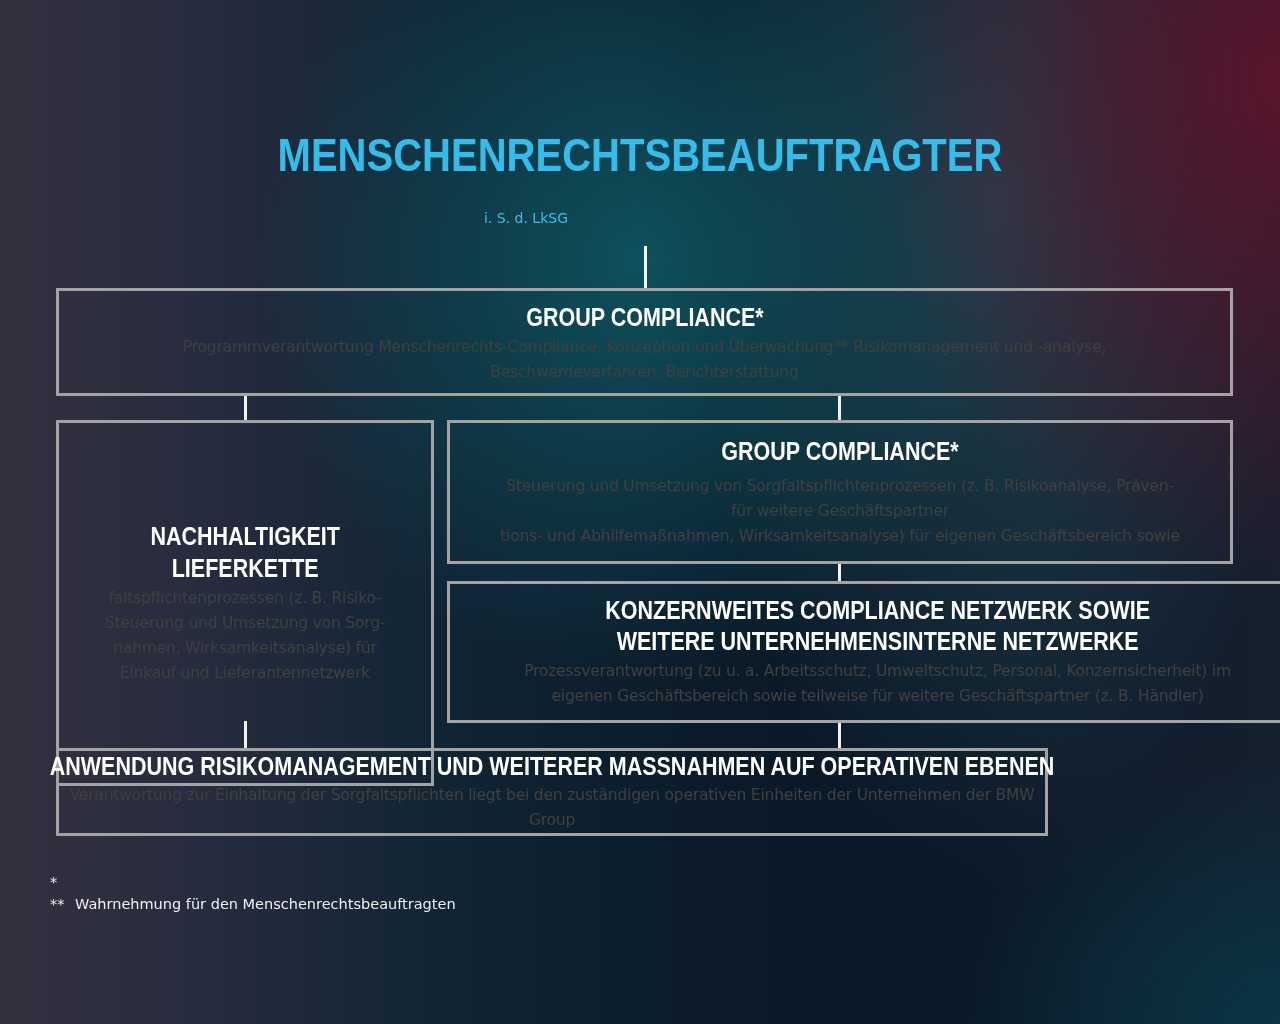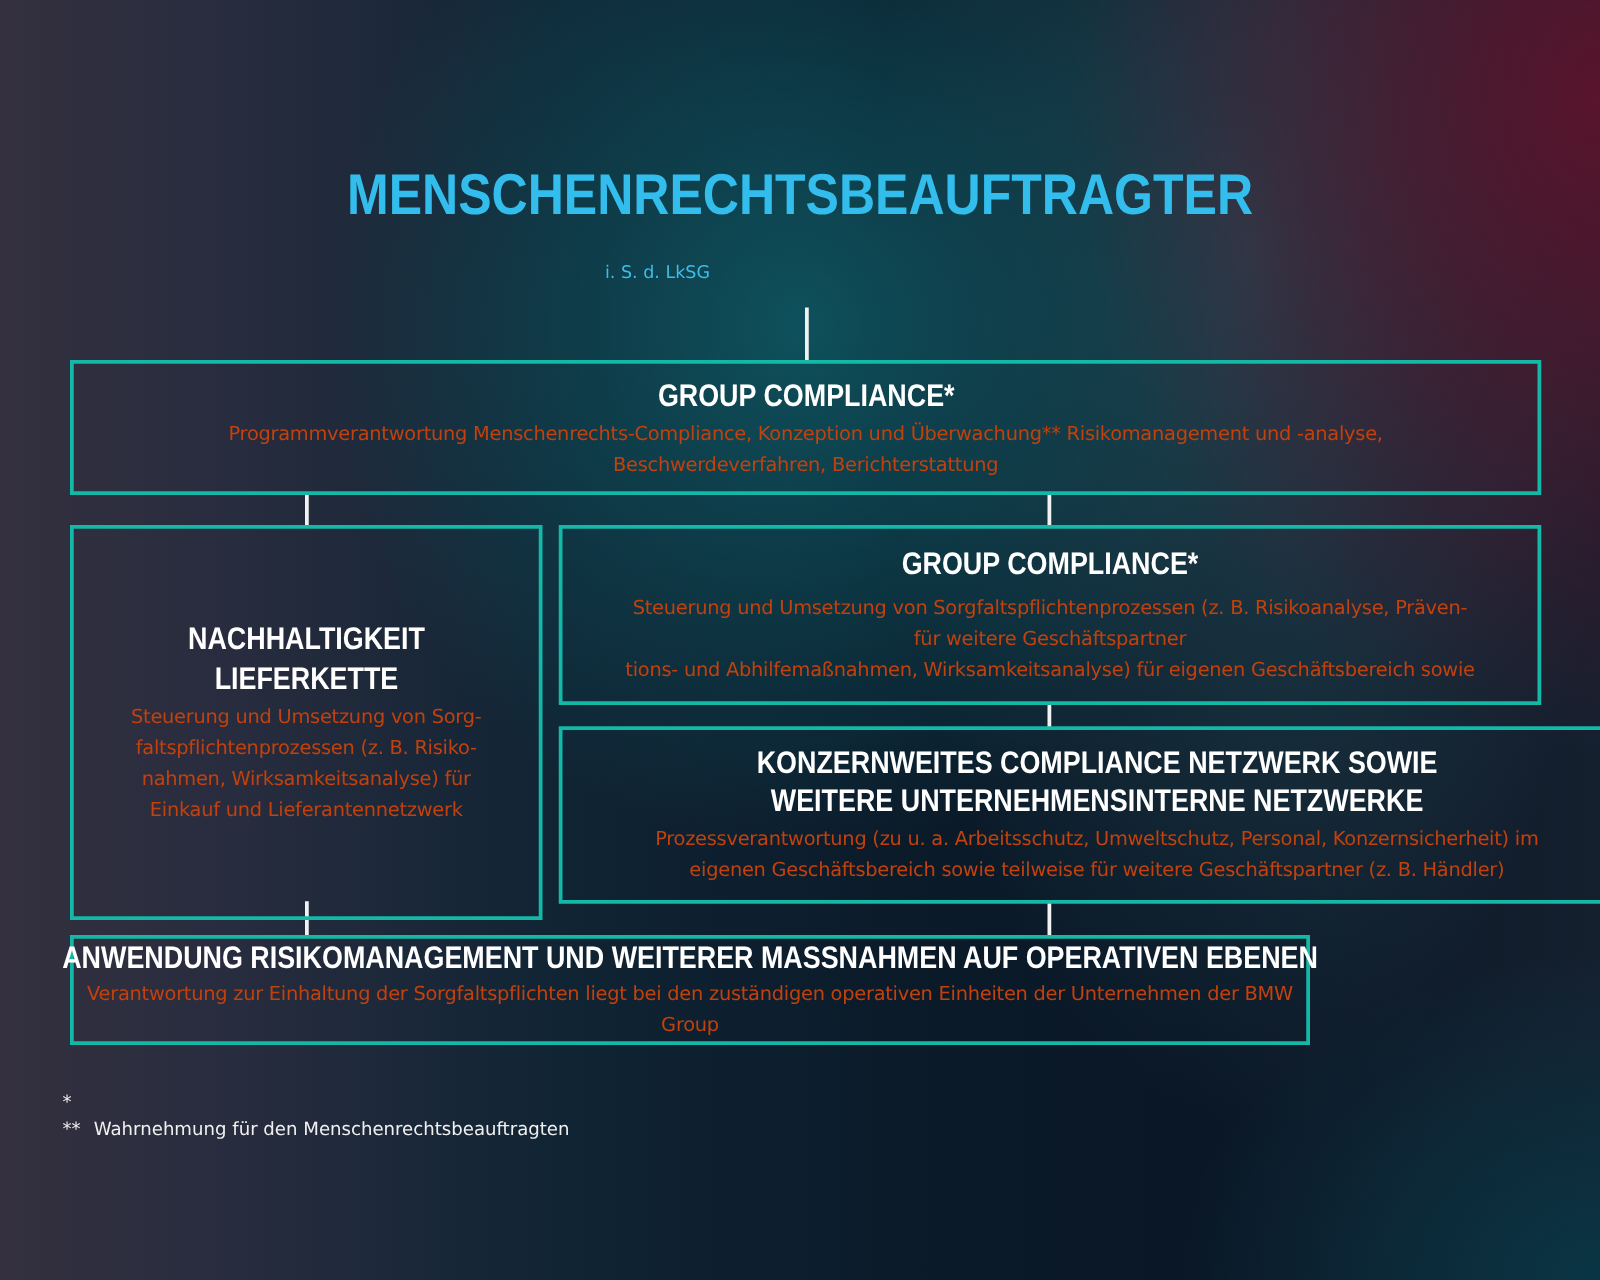--- a/index.html
+++ b/index.html
@@ -20,31 +20,31 @@
     font-weight: bold; font-size: 46px; letter-spacing: 0px;
     color: #33bdec; transform: scaleX(0.87); transform-origin: center;
   }
   .subtitle {
     position: absolute; left: 0; width: 1052px; top: 210px;
     text-align: center; font-size: 14px; color: #3fbde8;
   }
   .line-v { position: absolute; width: 3px; background: #f2f2f2; }
   .box {
     position: absolute; box-sizing: border-box;
-    border: 3px solid #14b8a6;
+    border: 3px solid #a3a3a3;
     display: flex; flex-direction: column; align-items: center; justify-content: center;
     text-align: center;
   }
   .box-title {
     font-family: "Liberation Sans", sans-serif; font-weight: bold;
     font-size: 25px; line-height: 31px; color: #ffffff;
     transform: scaleX(0.86); white-space: nowrap;
   }
   .box-text {
-    font-size: 15.5px; line-height: 25px; color: #c2410c;
+    font-size: 15.5px; line-height: 25px; color: #404040;
     letter-spacing: -0.2px;
   }
   .footnotes {
     position: absolute; left: 50px; top: 871px; font-size: 14.5px; line-height: 22px; color: #f0f0f0;
   }
   .fn-row { display: flex; }
   .fn-mark { width: 25px; }
 </style>
 </head>
 <body>
@@ -60,28 +60,28 @@
 <div class="line-v" style="left:838px; top:721px; height:29px;"></div>
 
 <div class="box" style="left:56px; top:288px; width:1177px; height:108px; padding-top:2px;">
   <div class="box-title">GROUP COMPLIANCE*</div>
   <div class="box-text" style="margin-top:2px;">
     <div>Programmverantwortung Menschenrechts-Compliance, Konzeption und Überwachung** Risikomanagement und -analyse,</div>
     <div>Beschwerdeverfahren, Berichterstattung</div>
   </div>
 </div>
 
-<div class="box" style="left:56px; top:420px; width:378px; height:316px;">
+<div class="box" style="left:56px; top:420px; width:378px; height:366px;">
   <div class="box-title" style="line-height:32px;">
     <div>NACHHALTIGKEIT</div>
     <div>LIEFERKETTE</div>
   </div>
   <div class="box-text" style="margin-top:2px;">
+    <div>faltspflichtenprozessen (z. B. Risiko-</div>
     <div>Steuerung und Umsetzung von Sorg-</div>
-    <div>faltspflichtenprozessen (z. B. Risiko-</div>
     <div>nahmen,  Wirksamkeitsanalyse) für</div>
     <div>Einkauf und Lieferantennetzwerk</div>
   </div>
 </div>
 
 <div class="box" style="left:447px; top:420px; width:786px; height:144px;">
   <div class="box-title">GROUP COMPLIANCE*</div>
   <div class="box-text" style="margin-top:7px;">
     <div>Steuerung und Umsetzung von Sorgfaltspflichtenprozessen (z. B. Risikoanalyse, Präven-</div>
     <div>für weitere Geschäftspartner</div>

